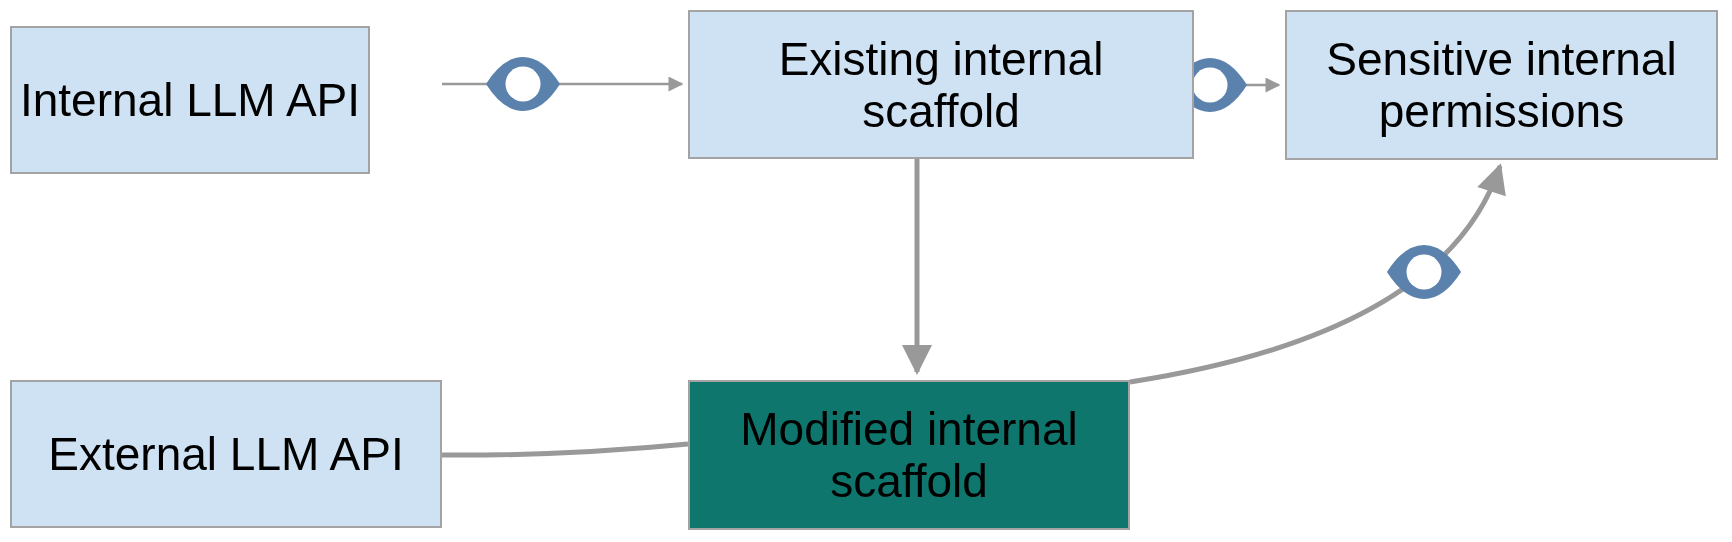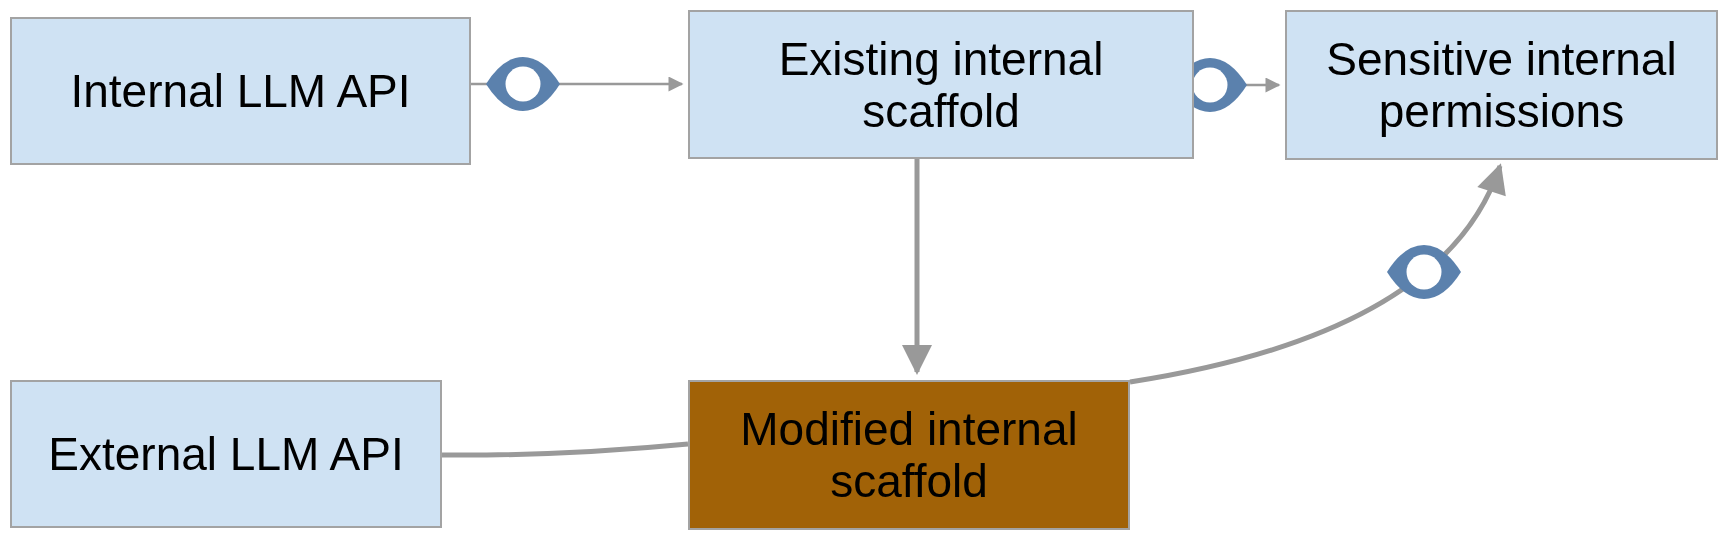--- a/index.html
+++ b/index.html
@@ -29,22 +29,22 @@
     display: flex;
     align-items: center;
     justify-content: center;
     text-align: center;
     font-size: 46px;
     line-height: 52px;
     color: #000000;
     white-space: pre-line;
     background: #cfe2f3;
   }
-  .node.orange { background: #a16207; align-items: center; }
-  .node-internal-llm-api          { left: 10px;   top: 17px;  width: 461px; height: 148px; text-align: center; }
+  .node.orange { background: #0f766e; align-items: center; }
+  .node-internal-llm-api          { left: 10px;   top: 26px;  width: 360px; height: 148px; text-align: center; }
   .node-existing-internal-scaffold{ left: 688px;  top: 10px;  width: 506px; height: 149px; }
   .node-sensitive-internal-permissions { left: 1285px; top: 10px; width: 433px; height: 150px; }
   .node-external-llm-api          { left: 10px;   top: 380px; width: 432px; height: 148px; }
   .node-modified-internal-scaffold{ left: 688px;  top: 380px; width: 442px; height: 150px; }
 </style>
 </head>
 <body>
 
 <div class="canvas">
 

